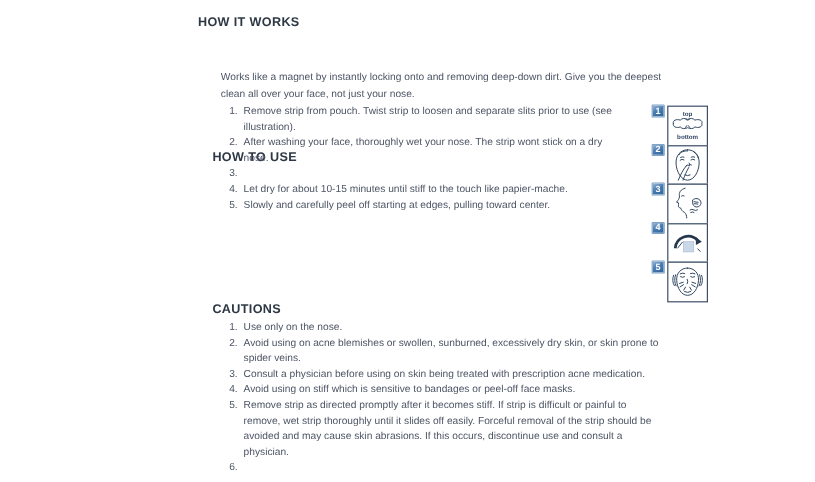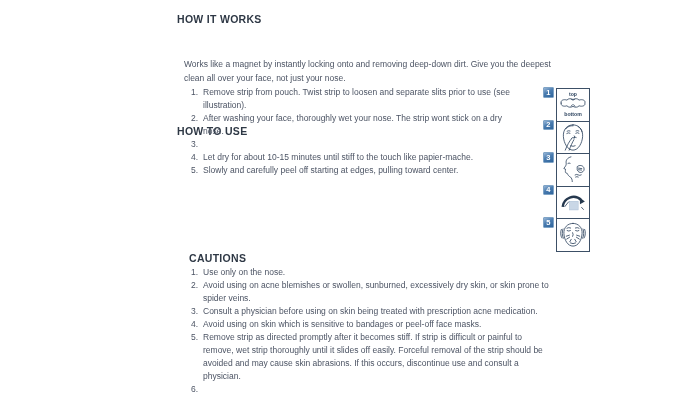--- a/index.html
+++ b/index.html
@@ -3,23 +3,23 @@
 <meta charset="utf-8">
 <style>
   html,body{margin:0;padding:0;background:#ffffff;}
   #stage{
     position:relative;width:679px;height:402px;background:#ffffff;overflow:hidden;
     font-family:"Liberation Sans",sans-serif;color:#4c5464;
   }
   .h{
     position:absolute;font-size:10.5px;font-weight:bold;color:#2e3845;letter-spacing:.3px;
   }
-  #hiw-title{left:177px;top:13px;}
+  #hiw-title{left:165px;top:13px;}
   #htu-title{left:177px;top:78px;margin-top:47px;}
-  #cau-title{left:177px;top:252px;margin-left:12px;}
+  #cau-title{left:177px;top:252px;}
   .body-text{
     position:absolute;font-size:8.5px;line-height:13.5px;color:#4c5464;
     white-space:pre-line;width:470px;
   }
   #hiw-body{left:184px;top:58px;}
   .olist{position:absolute;width:480px;}
   #htu-list{left:191px;top:86px;}
   #cau-list{left:191px;top:266px;}
   .li{display:flex;align-items:flex-start;}
   .li-num{
@@ -170,21 +170,21 @@
       <span class="li-num">2.</span>
       <span class="li-text">Avoid using on acne blemishes or swollen, sunburned, excessively dry skin, or skin prone to
 spider veins.</span>
     </div>
     <div class="li">
       <span class="li-num">3.</span>
       <span class="li-text">Consult a physician before using on skin being treated with prescription acne medication.</span>
     </div>
     <div class="li">
       <span class="li-num">4.</span>
-      <span class="li-text">Avoid using on skin which is sensitive to bandages or peel-off face masks.</span>
+      <span class="li-text">Avoid using on stiff which is sensitive to bandages or peel-off face masks.</span>
     </div>
     <div class="li">
       <span class="li-num">5.</span>
       <span class="li-text">Remove strip as directed promptly after it becomes stiff. If strip is difficult or painful to
 remove, wet strip thoroughly until it slides off easily. Forceful removal of the strip should be
 avoided and may cause skin abrasions. If this occurs, discontinue use and consult a
 physician.</span>
     </div>
     <div class="li">
       <span class="li-num">6.</span>

